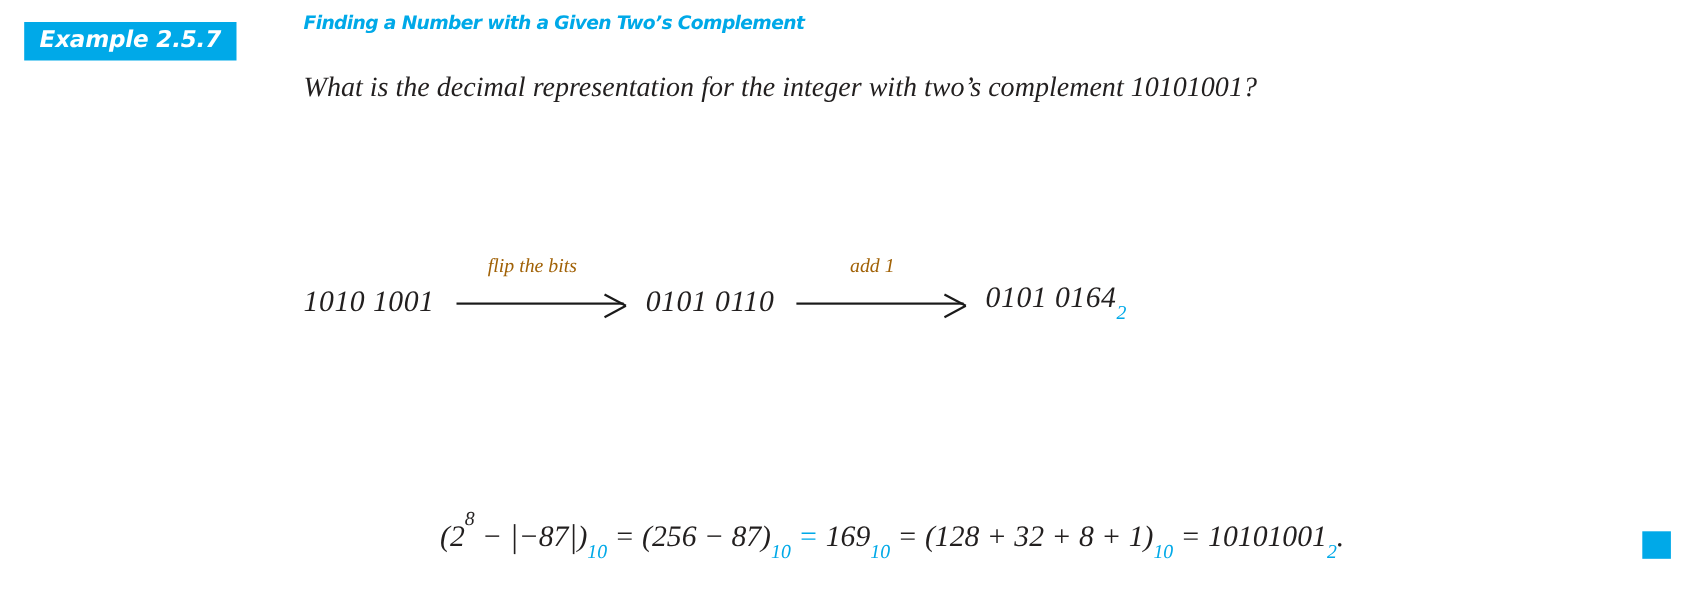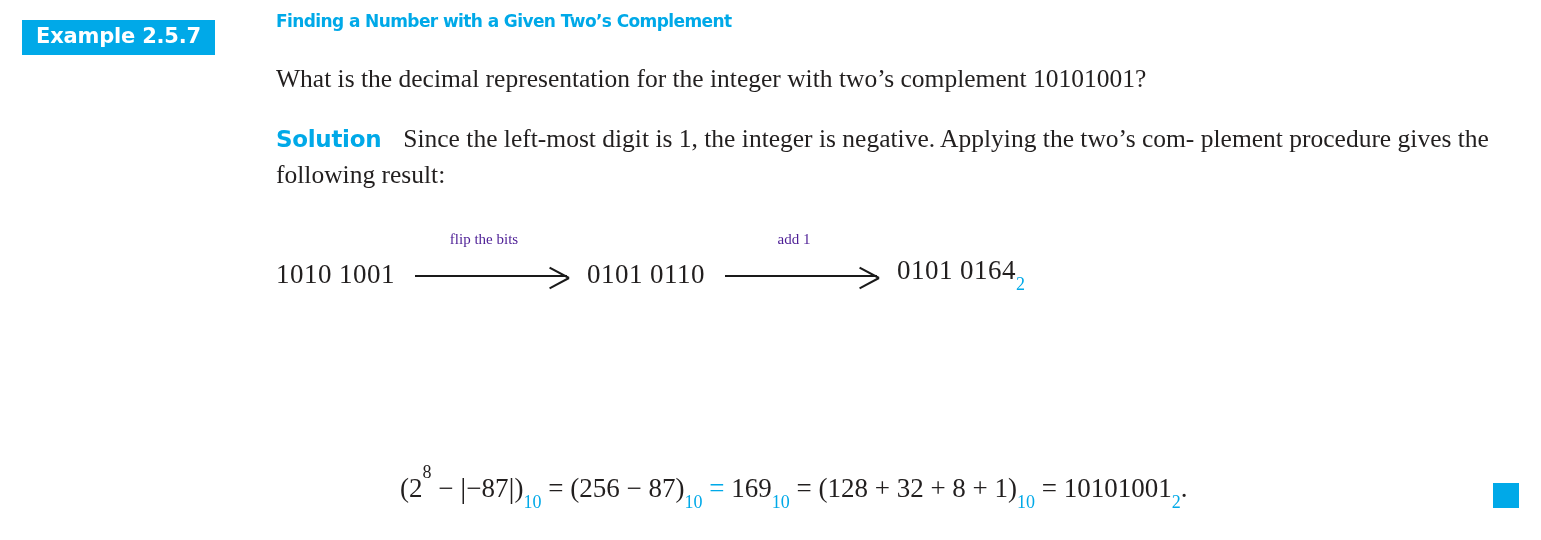--- a/index.html
+++ b/index.html
@@ -13,20 +13,21 @@
     font-family: "Liberation Serif", serif;
     color: #1a1a1a;
     overflow: hidden;
     position: relative;
   }
 
   .page {
     position: relative;
     width: 1541px;
     height: 536px;
+    font-style: italic;
   }
 
   
   .example-badge {
     position: absolute;
     left: 22px;
     top: 20px;
     background: #00a9e8;
     color: #ffffff;
     font-family: "DejaVu Sans", sans-serif;
@@ -103,22 +104,22 @@
     width: 152px;
     height: 34px;
     margin: 0 20px 4px 20px;
   }
   .arrow-label {
     position: absolute;
     left: 0;
     right: 14px;
     top: -20px;
     text-align: center;
-    color: #4c1d95;
-    font-size: 15px;
+    color: #a16207;
+    font-size: 18px;
     font-family: "Liberation Serif", serif;
     line-height: 1;
   }
   .arrow-line {
     position: absolute;
     left: 0;
     bottom: 9px;
     width: 152px;
     height: 0;
     border-top: 2.2px solid #1a1a1a;
@@ -198,24 +199,20 @@
   <div class="example-badge">Example 2.5.7</div>
 
   <div class="col">
 
     <div class="ex-title">Finding a Number with a Given Two’s Complement</div>
 
     <div class="para q">
       <span>What is the decimal representation for the integer with two’s complement 10101001?</span>
     </div>
 
-    <div class="para sol">
-      <span class="sol-label">Solution</span><span class="gap"></span><span>Since the left-most digit is 1, the integer is negative. Applying the two’s com-</span>
-      <span>plement procedure gives the following result:</span>
-    </div>
 
 
   </div>
 
   <div class="mathrow m-line1">
 
     <span class="bits"><span>1010</span><span class="sp-half"></span><span>1001</span></span>
 
     <span class="arrowbox">
       <span class="arrow-label">flip the bits</span>

